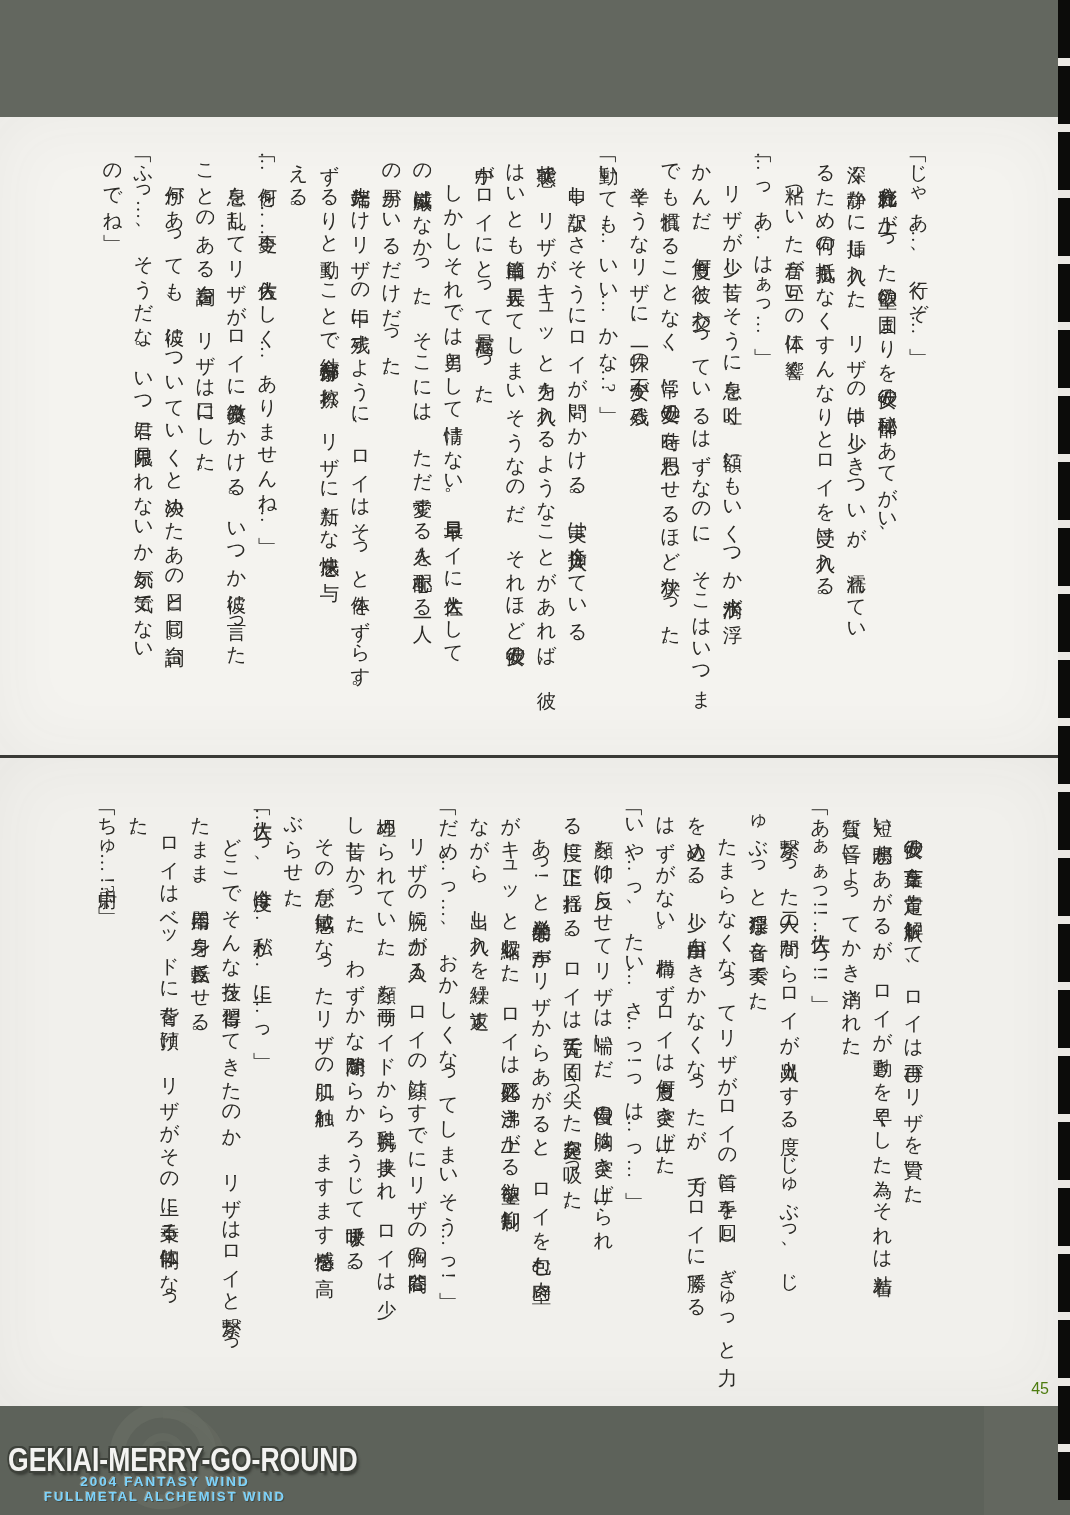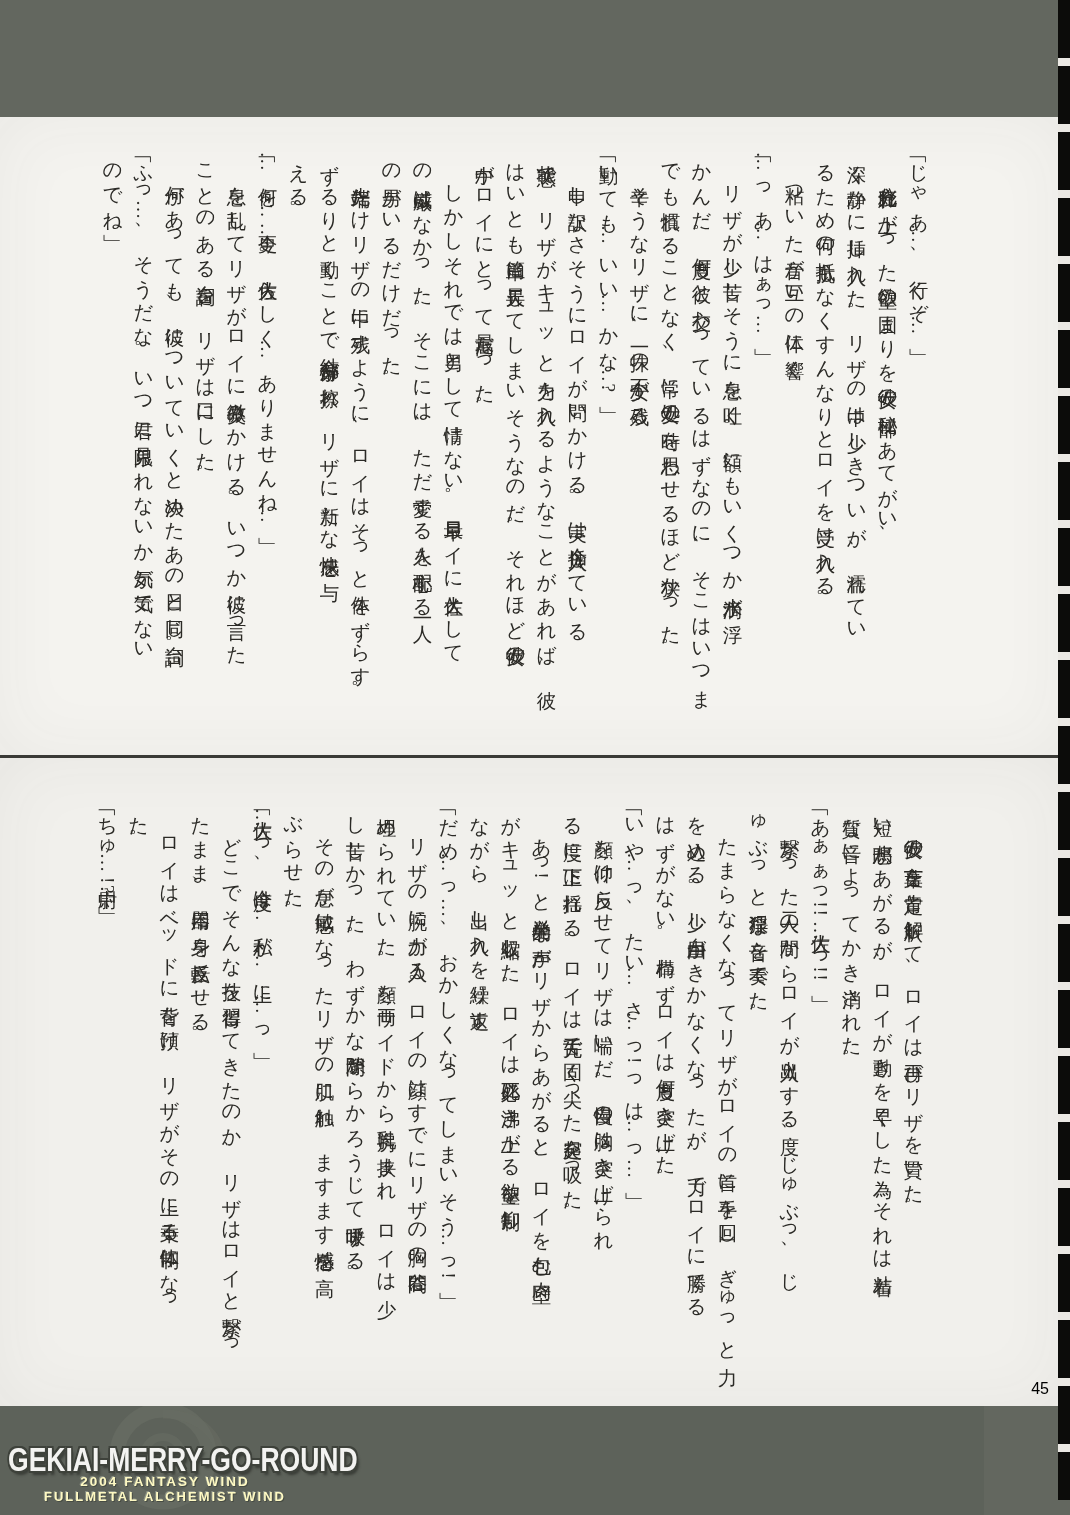--- a/index.html
+++ b/index.html
@@ -9,35 +9,35 @@
          box-shadow:inset 0 0 70px rgba(60,60,50,0.05);}
   .paper1{top:117px;height:638px;}
   .paper2{top:758px;height:648px;background:#f1f0ec;}
   .fold-divider{position:absolute;left:0;top:755px;width:1063px;height:3px;
         background:#3a3a36;}
   .vtext{position:absolute;writing-mode:vertical-rl;text-orientation:mixed;
         white-space:pre-line;color:#2b2a26;font-size:19.5px;line-height:31px;
         letter-spacing:1.6px;font-family:"Liberation Serif","DejaVu Serif",serif;}
   .vtext1{top:150px;right:129px;height:604px;}
   .vtext2{top:803px;right:134px;height:604px;}
-  .page-num{position:absolute;top:1380px;right:14px;color:#000000;
+  .page-num{position:absolute;top:1380px;right:14px;color:#4d7c0f;
         font-size:16px;font-family:"Liberation Sans","DejaVu Sans",sans-serif;}
   .footer{position:absolute;left:0;top:1406px;width:952px;height:109px;
         background:#5d625a;overflow:hidden;padding-left:32px;}
   .emblem{position:absolute;left:68px;top:0px;opacity:0.85;}
   .logo-title{position:absolute;left:8px;top:34px;width:420px;
         font-family:"Liberation Sans","DejaVu Sans",sans-serif;font-weight:700;
         font-size:34px;color:#f3f3f1;letter-spacing:0px;white-space:nowrap;
         transform:scaleX(0.78);transform-origin:left center;
         text-shadow:-2px -2px 0 #3e423b, 2px -2px 0 #3e423b, -2px 2px 0 #3e423b,
                     2px 2px 0 #3e423b, -2px 0 0 #3e423b, 2px 0 0 #3e423b,
                     0 -2px 0 #3e423b, 0 2px 0 #3e423b, 3px 4px 3px rgba(25,27,23,0.55);}
   .logo-sub{position:absolute;left:0px;width:330px;text-align:center;
         font-family:"Liberation Sans","DejaVu Sans",sans-serif;font-weight:700;
-        color:#fef9c3;letter-spacing:2px;
+        color:#7dd3fc;letter-spacing:2px;
         text-shadow:1px 1px 0 #464b43,-1px -1px 0 #8b9185;}
   .logo-sub1{top:68px;font-size:13.5px;}
   .logo-sub2{top:83px;font-size:13px;}
   .binding-edge{position:absolute;right:0;top:0;width:12px;height:1500px;z-index:5;
         background:repeating-linear-gradient(to bottom,
           #0c0c0a 0px,#0c0c0a 58px,#ebe9e4 58px,#ebe9e4 66px);}
 </style>
 </head>
 <body>
 

